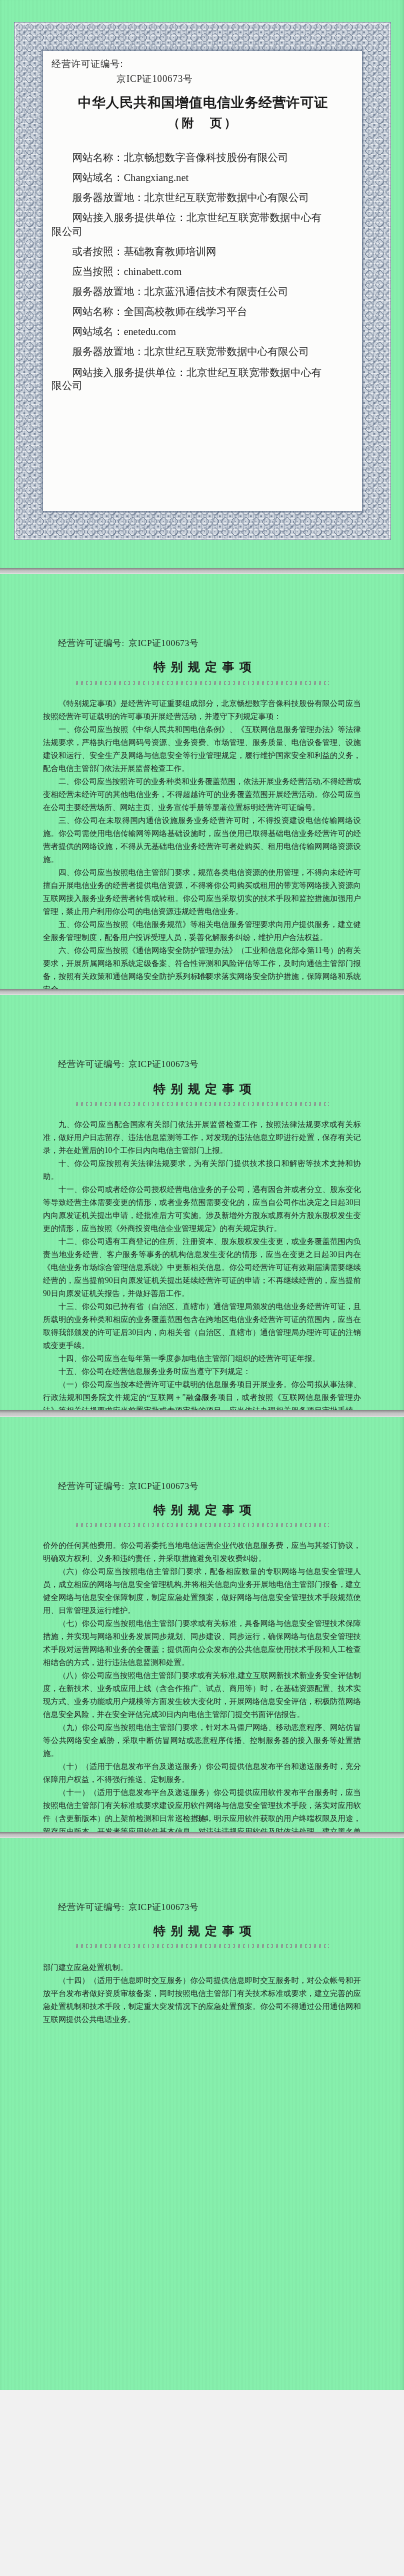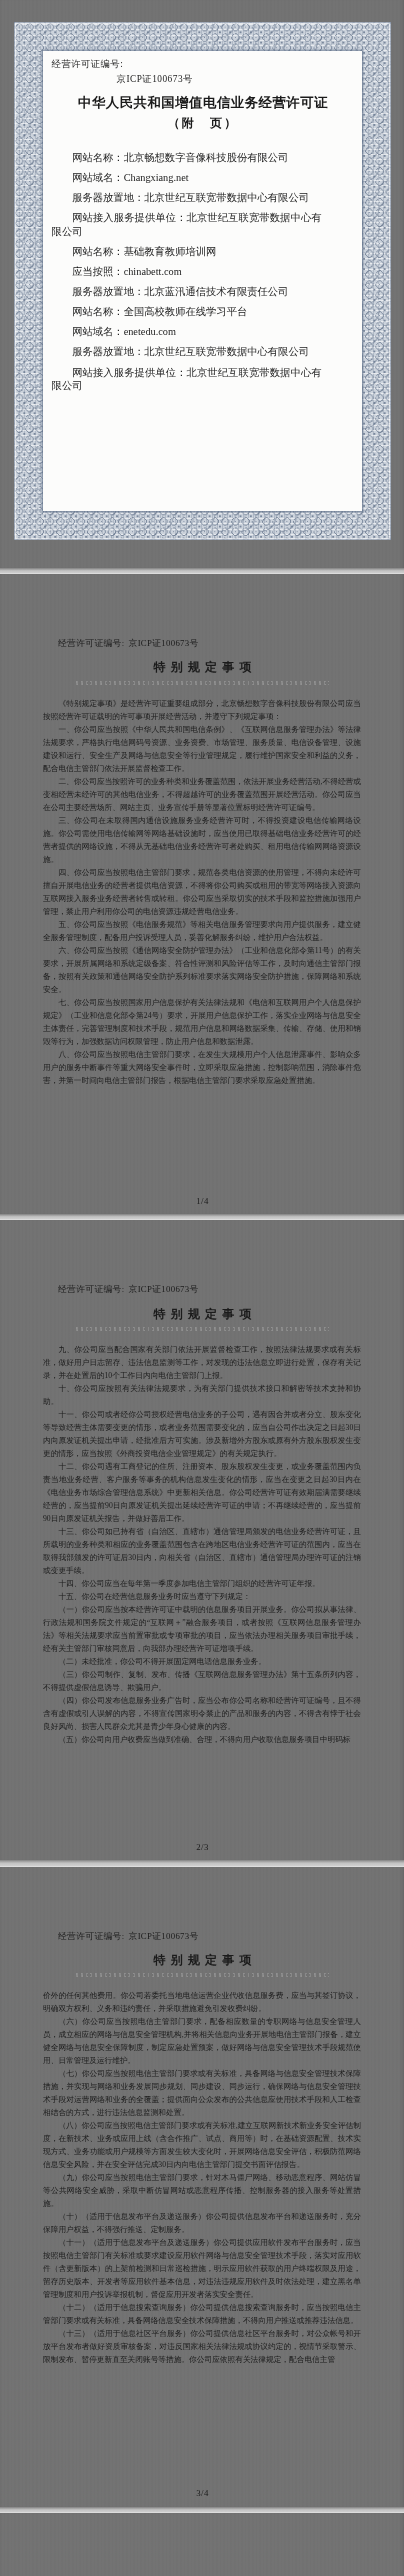--- a/index.html
+++ b/index.html
@@ -7,21 +7,21 @@
     width:405px;
     background:#f1f1f1;
     font-family:"Liberation Serif","DejaVu Serif",serif;
     color:#1b1b1b;
     -webkit-font-smoothing:antialiased;
   }
   .doc{width:405px;}
   .page{
     position:relative;
     width:405px;
-    background:#737373;
+    background:#86efac;
     overflow:hidden;
     box-shadow: inset -5.2px 0 4.1px -3.6px rgba(0,0,0,.14), inset 2.1px 0 3.1px -2.6px rgba(0,0,0,.06);
   }
   
   .page::before{
     content:"";
     position:absolute; inset:0;
     background:repeating-linear-gradient(90deg, rgba(0,0,0,.016) 0 1.5px, rgba(0,0,0,0) 1.5px 3.6px);
     pointer-events:none;
   }
@@ -77,21 +77,21 @@
     text-align:justify;
   }
   .cert-entry{
     font-size:10.3px;line-height:13.4px;
     text-indent:2em;
     margin:0 0 6.7px;
     text-align:justify;
   }
 
   
-  .page.special{height:640px;}
+  .page.special{height:415px;}
   .page.special.last{height:552px;}
   .sp-header{
     padding:64px 0 0 58px;
     font-size:8.8px;
     letter-spacing:0.3px;
   }
   .sp-lic-no{margin-left:4.1px;}
   .sp-title{
     margin:9.3px 0 4.1px;
     text-align:center;
@@ -135,21 +135,21 @@
         <span class="cert-lic-label">经营许可证编号:</span>
         <div class="cert-lic-no">京ICP证100673号</div>
         <h1 class="cert-title">中华人民共和国增值电信业务经营许可证</h1>
         <div class="cert-sub">（附　页）</div>
         <div class="cert-text">
           <div>
               <p class="cert-entry">网站名称：北京畅想数字音像科技股份有限公司</p>
               <p class="cert-entry">网站域名：Changxiang.net</p>
               <p class="cert-entry">服务器放置地：北京世纪互联宽带数据中心有限公司</p>
               <p class="cert-entry">网站接入服务提供单位：北京世纪互联宽带数据中心有限公司</p>
-              <p class="cert-entry">网站名称：基础教育教师培训网</p>
+              <p class="cert-entry">或者按照：基础教育教师培训网</p>
               <p class="cert-entry">应当按照：chinabett.com</p>
               <p class="cert-entry">服务器放置地：北京蓝汛通信技术有限责任公司</p>
               <p class="cert-entry">网站名称：全国高校教师在线学习平台</p>
               <p class="cert-entry">网站域名：enetedu.com</p>
               <p class="cert-entry">服务器放置地：北京世纪互联宽带数据中心有限公司</p>
               <p class="cert-entry">网站接入服务提供单位：北京世纪互联宽带数据中心有限公司</p>
             </div>
         </div>
       </div>
     </div>

